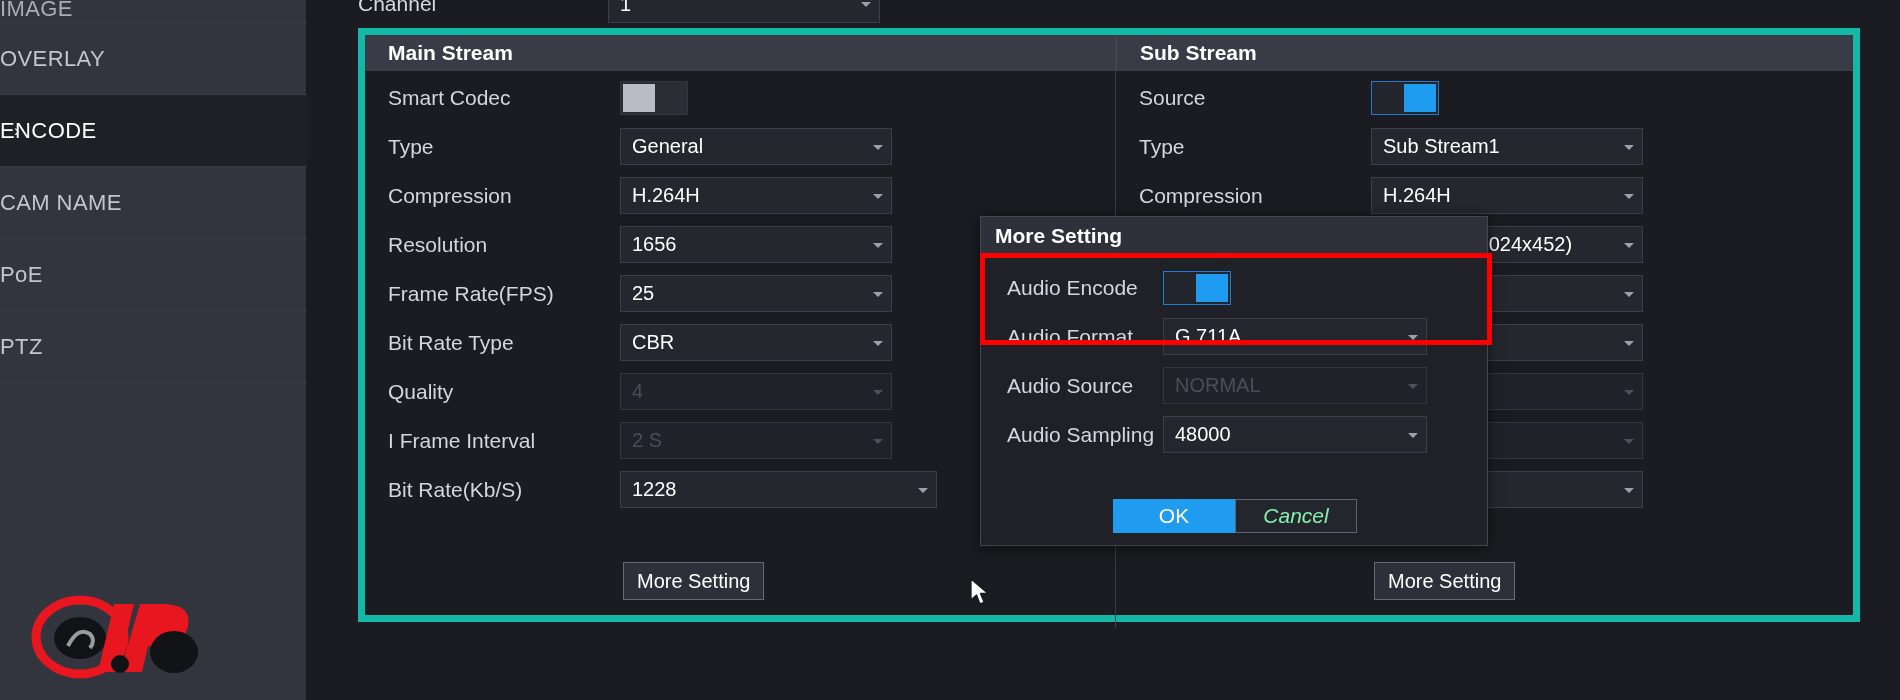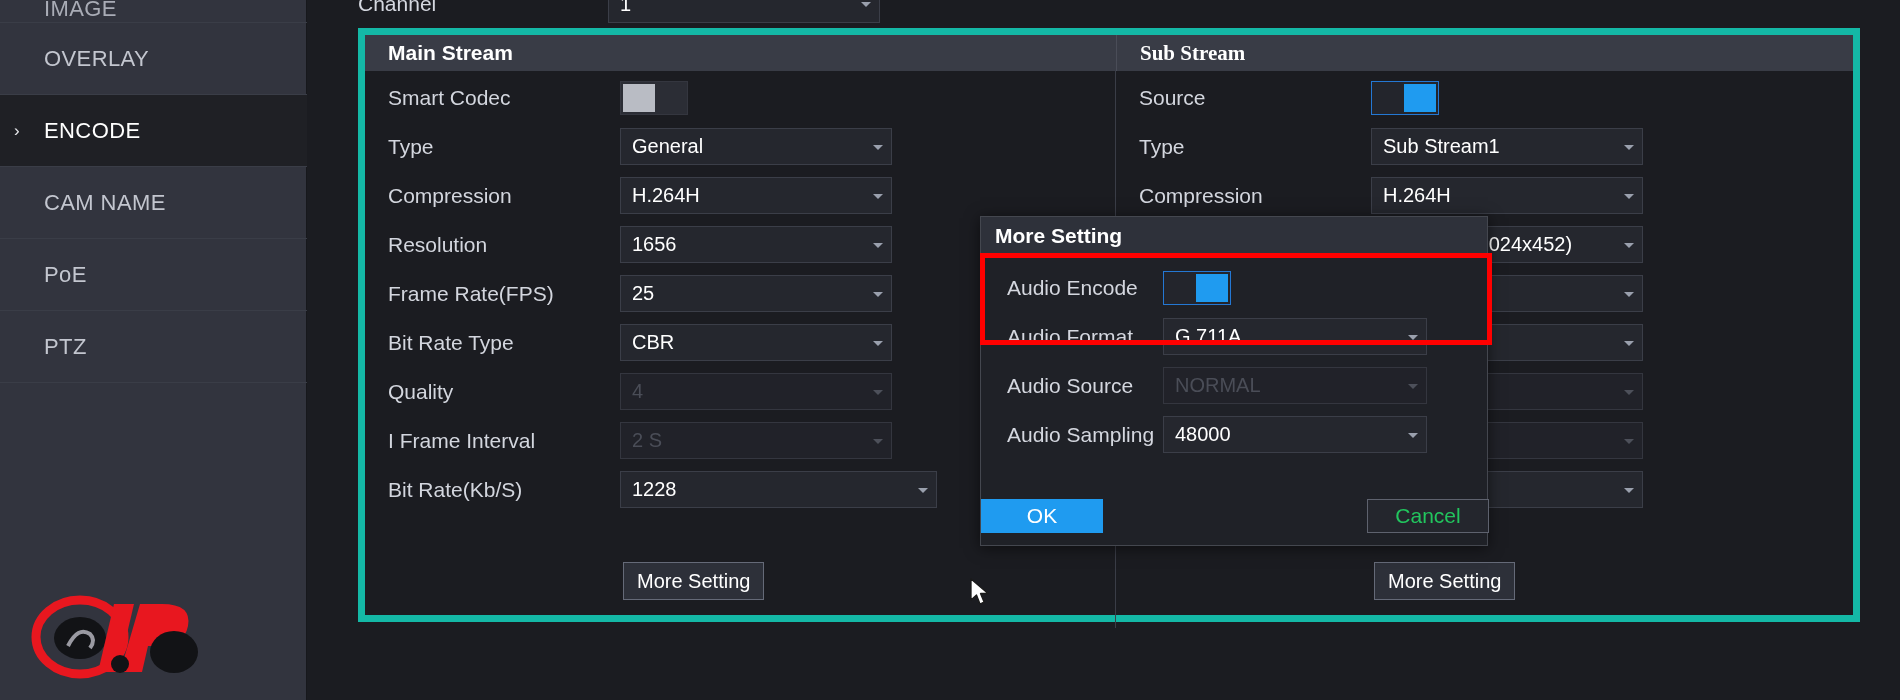--- a/index.html
+++ b/index.html
@@ -12,21 +12,21 @@
   .screen { position: relative; width: 1900px; height: 700px; background: #1b1c21; }
 
   
   .sidebar {
     position: absolute; left: 0; top: 0; width: 307px; height: 700px;
     background: #32343e;
     border-right: 1px solid #17181c;
   }
   .side-item {
     position: relative; height: 71px; display: flex; align-items: center;
-    padding-left: 44px; color: #c3c6cf; font-size: 22px; letter-spacing: .4px;
+    color: #c3c6cf; font-size: 22px; letter-spacing: .4px;
     white-space: nowrap;
   }
   .side-item.cut { height: 22px; padding-top: 0; align-items: flex-end; color:#a9acb6; }
   .side-item.active {
     background: #1f2025; color: #ffffff;
   }
   .side-item .chev {
     position: absolute; left: 14px; color: #e9eaee; font-size: 17px; line-height: 1;
   }
   .sidebar-divider{
@@ -68,21 +68,21 @@
   
   .panel {
     position: absolute; left: 50px; top: 28px; width: 1502px; height: 594px;
     border: 7px solid #14b8a6;
   }
   .panel-head { display: flex; height: 36px; background: #393c46; }
   .panel-head .h {
     flex: 0 0 751px; display: flex; align-items: center;
     padding-left: 23px; color: #ffffff; font-size: 21px; font-weight: bold;
   }
-  .panel-head .h + .h { border-left: 1px solid #4a4d58; font-family: Liberation Serif, serif; }
+  .panel-head .h + .h { border-left: 1px solid #4a4d58; }
   .panel-body { display: flex; height: 557px; }
   .col { flex: 0 0 750px; position: relative; }
   .col + .col { border-left: 1px solid #3a3d47; }
 
   .row {
     position: absolute; left: 0; height: 49px; display: flex; align-items: center;
   }
   .row .lbl {
     width: 255px; padding-left: 23px; color: #d3d6de; font-size: 21px; white-space: nowrap;
   }
@@ -111,30 +111,31 @@
     position: absolute; left: 672px; top: 216px; width: 508px; height: 330px;
     background: #1f2127; border: 1px solid #44474f;
     box-shadow: 0 2px 14px rgba(0,0,0,.55);
   }
   .dialog-title {
     height: 37px; background: #2e313a; display: flex; align-items: center;
     padding-left: 14px; color: #ffffff; font-size: 21px; font-weight: bold;
   }
   .drow { position: absolute; left: 0; height: 49px; display: flex; align-items: center; }
   .drow .dlbl { width: 182px; padding-left: 26px; color: #d4d7df; font-size: 21px; white-space: nowrap; }
-  .dbtns { position: absolute; left: 0; top: 282px; width: 508px; display: flex; justify-content: space-between; }
+  .dbtns { position: absolute; left: 0; top: 282px; width: 508px; display: flex; justify-content: center; }
   .btn-ok {
     background: #1f9bf0; border: 1px solid #1f9bf0; color: #ffffff;
     width: 122px; height: 34px; display:flex; align-items:center; justify-content:center;
     font-size: 21px;
   }
   .btn-cancel {
-    background: #24262d; border: 1px solid #5e626e; color: #22c55e;
+    background: #24262d; border: 1px solid #5e626e; color: #86efac;
     width: 122px; height: 34px; display:flex; align-items:center; justify-content:center;
     font-size: 21px;
+    font-style: italic;
   }
 
   
   .redbox {
     position: absolute; left: 672px; top: 253px; width: 512px; height: 92px;
     border: 5px solid #ff0000; pointer-events: none;
   }
 
   
   .cursor { position: absolute; left: 662px; top: 578px; width: 22px; height: 30px; }

